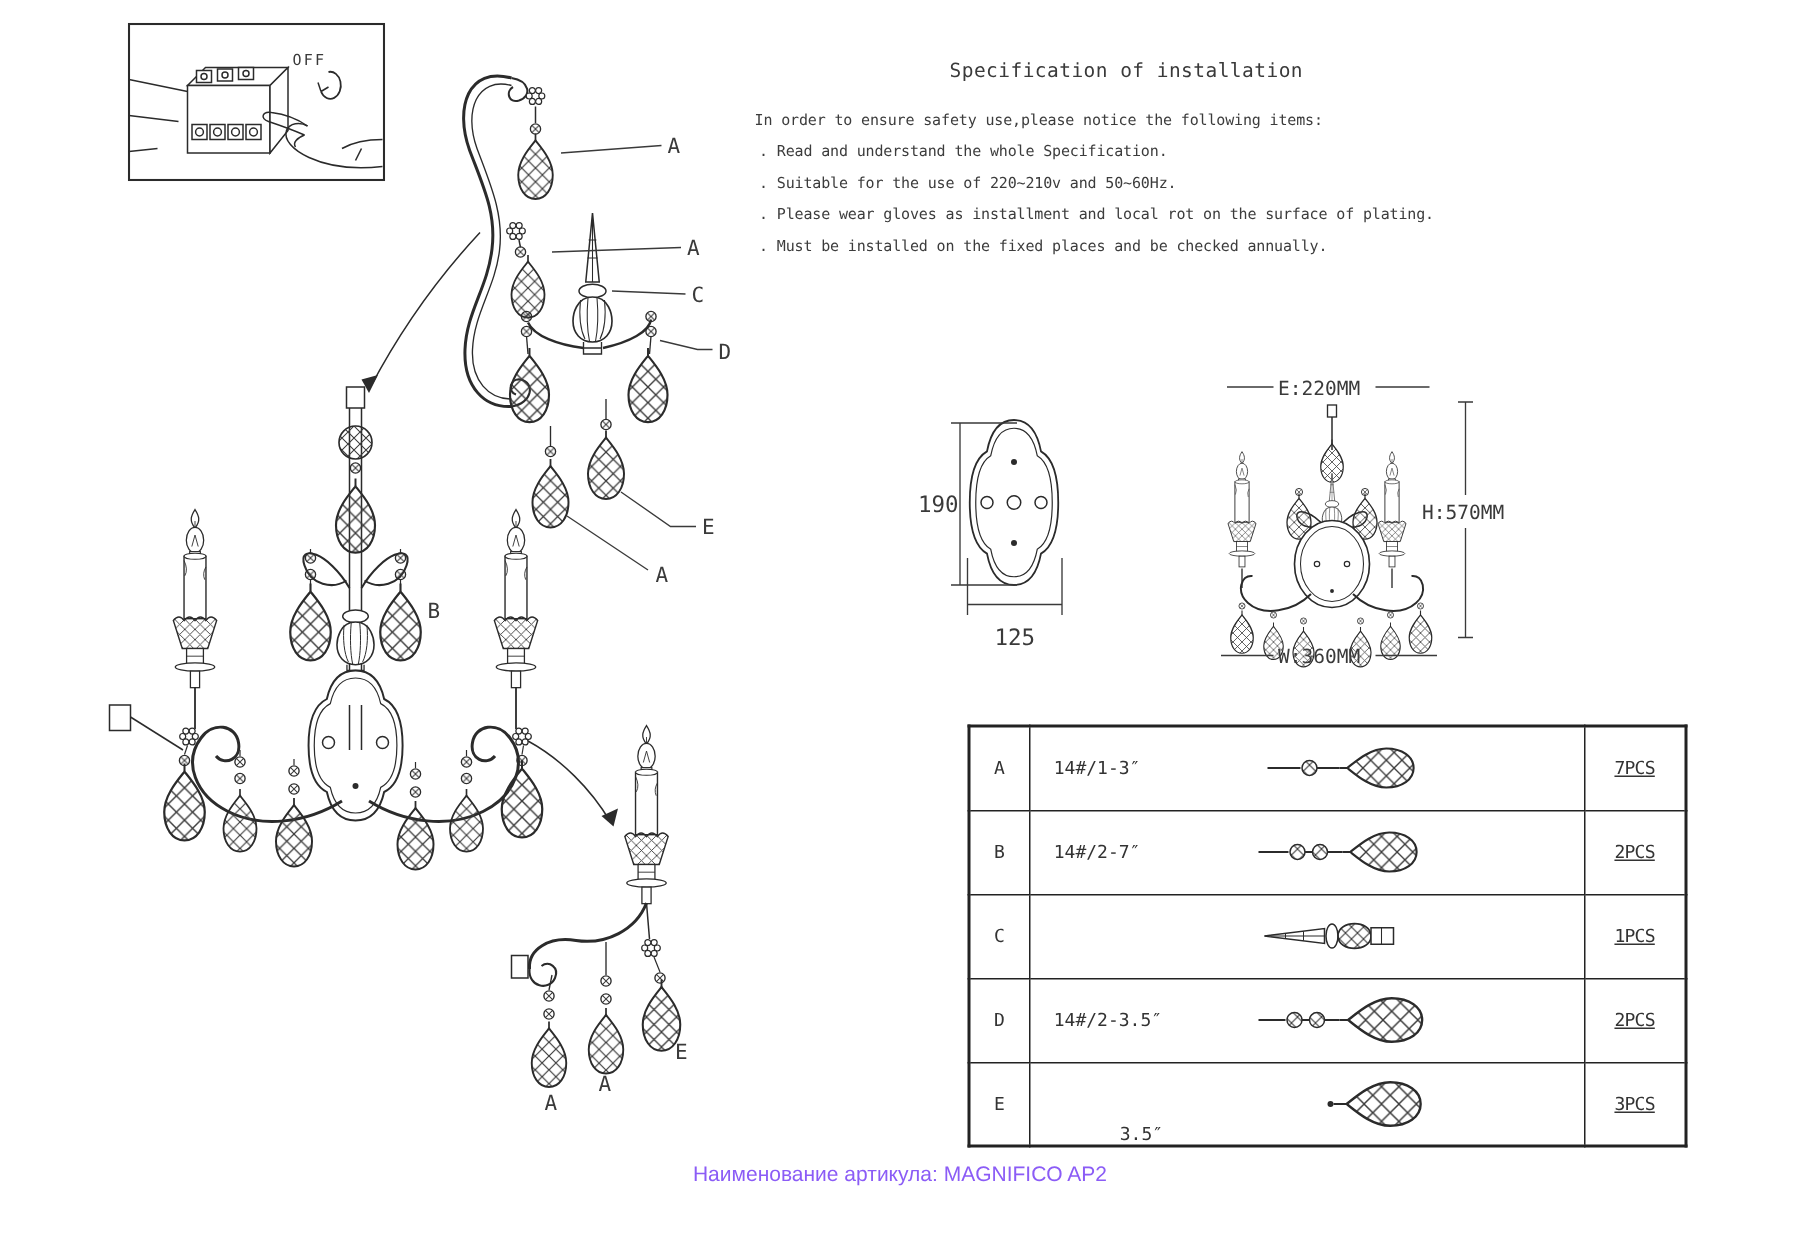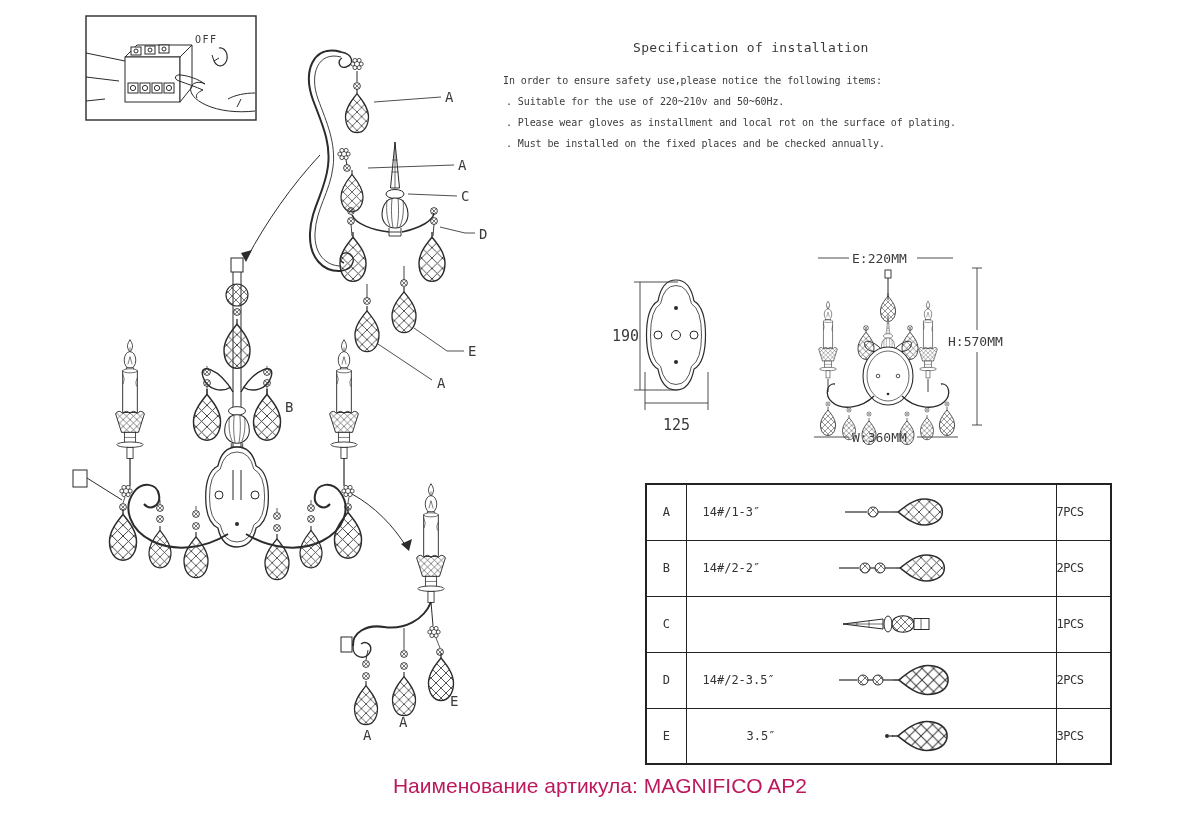--- a/index.html
+++ b/index.html
@@ -12,27 +12,27 @@
   #spec-block { left:503px; top:70px; width:640px; font-size:10px; line-height:21px;
     letter-spacing:-0.1px; color:#3c3c3c; white-space:nowrap; }
   #spec-block .item { padding-left:3px; }
   
   #parts-table { left:645px; top:483px; border-collapse:collapse; table-layout:fixed; }
   #parts-table td { border:1.4px solid #222; height:56px; font-size:12px; color:#333;
     vertical-align:middle; }
   #parts-table { border:2px solid #222; }
   td.col-part { width:40px; text-align:center; }
   td.col-mid  { width:370px; position:relative; }
-  td.col-qty  { width:55px; letter-spacing:-0.5px; }
+  td.col-qty  { width:68px; text-align:center; letter-spacing:-0.5px;text-decoration:underline; }
   .size-text { position:absolute; left:16px; top:50%; transform:translateY(-50%); }
-  .size-text.ctr { left:60px; }
+  .size-text.ctr { left:60px;margin-top:20px; }
   .row-icon { position:absolute; left:150px; top:50%; transform:translateY(-50%); }
   
   #caption { left:0; top:774px; width:1200px; text-align:center;
-    font-family:"Liberation Sans", sans-serif; font-size:21px; color:#be185d; }
+    font-family:"Liberation Sans", sans-serif; font-size:14px; color:#8b5cf6; }
   
   svg text { font-family:"DejaVu Sans Mono", monospace; fill:#3a3a3a; }
   svg { shape-rendering:geometricPrecision; }
 </style>
 </head>
 <body>
 
 <svg class="abs" style="left:85px; top:15px;" width="172" height="106" viewBox="0 0 172 106">
   <rect x="1" y="1" width="170" height="104" fill="none" stroke="#2b2b2b" stroke-width="1.4"></rect>
   <g stroke="#2b2b2b" stroke-width="1" fill="none">
@@ -260,20 +260,21 @@
     <use href="#crys" transform="translate(366,704) scale(1.15)"></use>
   </g>
   <text x="450" y="706" font-size="14">E</text>
   <text x="399" y="727" font-size="14">A</text>
   <text x="363" y="740" font-size="14">A</text>
 </svg>
 
 <div class="abs cad" id="spec-title">Specification of installation</div>
 <div class="abs cad" id="spec-block">
   <div>In order to ensure safety use,please notice the following items:</div>
+  <div class="item">. Read and understand the whole Specification.</div>
   <div class="item">. Suitable for the use of 220~210v and 50~60Hz.</div>
   <div class="item">. Please wear gloves as installment and local rot on the surface of plating.</div>
   <div class="item">. Must be installed on the fixed places and be checked annually.</div>
 </div>
 
 <svg class="abs" style="left:598px; top:266px;" width="165" height="174" viewBox="598 266 165 174">
   <g stroke="#2b2b2b" fill="none">
     <path d="M676,280 Q690,280 694,300.9 Q705.5,307.5 705.5,335 Q705.5,362.5 694,369.1 Q690,390 676,390 Q662,390 658,369.1 Q646.5,362.5 646.5,335 Q646.5,307.5 658,300.9 Q662,280 676,280 Z" stroke-width="1.2"></path>
     <path d="M676,285.5 Q688,285.5 691.5,303.8 Q701.5,309.6 701.5,335 Q701.5,360.4 691.5,366.2 Q688,384.5 676,384.5 Q664,384.5 660.5,366.2 Q650.5,360.4 650.5,335 Q650.5,309.6 660.5,303.8 Q664,285.5 676,285.5 Z" stroke-width="0.8"></path>
     <circle cx="676" cy="308" r="2" fill="#2b2b2b" stroke="none"></circle>
@@ -352,21 +353,21 @@
           <path d="M41,22 L56,22" stroke-width="1.2"></path>
           <use href="#crys" transform="translate(82,22) rotate(-90) scale(1.3)"></use>
         </g>
       </svg>
     </td>
     <td class="col-qty">7PCS</td>
   </tr>
   <tr>
     <td class="col-part">B</td>
     <td class="col-mid">
-      <span class="size-text">14#/2-2″</span>
+      <span class="size-text">14#/2-7″</span>
       <svg class="row-icon" width="130" height="44" viewBox="0 0 130 44">
         <g stroke="#2b2b2b" fill="none">
           <path d="M2,22 L22,22" stroke-width="1.2"></path>
           <circle cx="28" cy="22" r="5" fill="url(#lat)" stroke-width="1"></circle>
           <path d="M33,22 L38,22" stroke-width="1.2"></path>
           <circle cx="43" cy="22" r="5" fill="url(#lat)" stroke-width="1"></circle>
           <path d="M48,22 L58,22" stroke-width="1.2"></path>
           <use href="#crys" transform="translate(84,22) rotate(-90) scale(1.3)"></use>
         </g>
       </svg>

